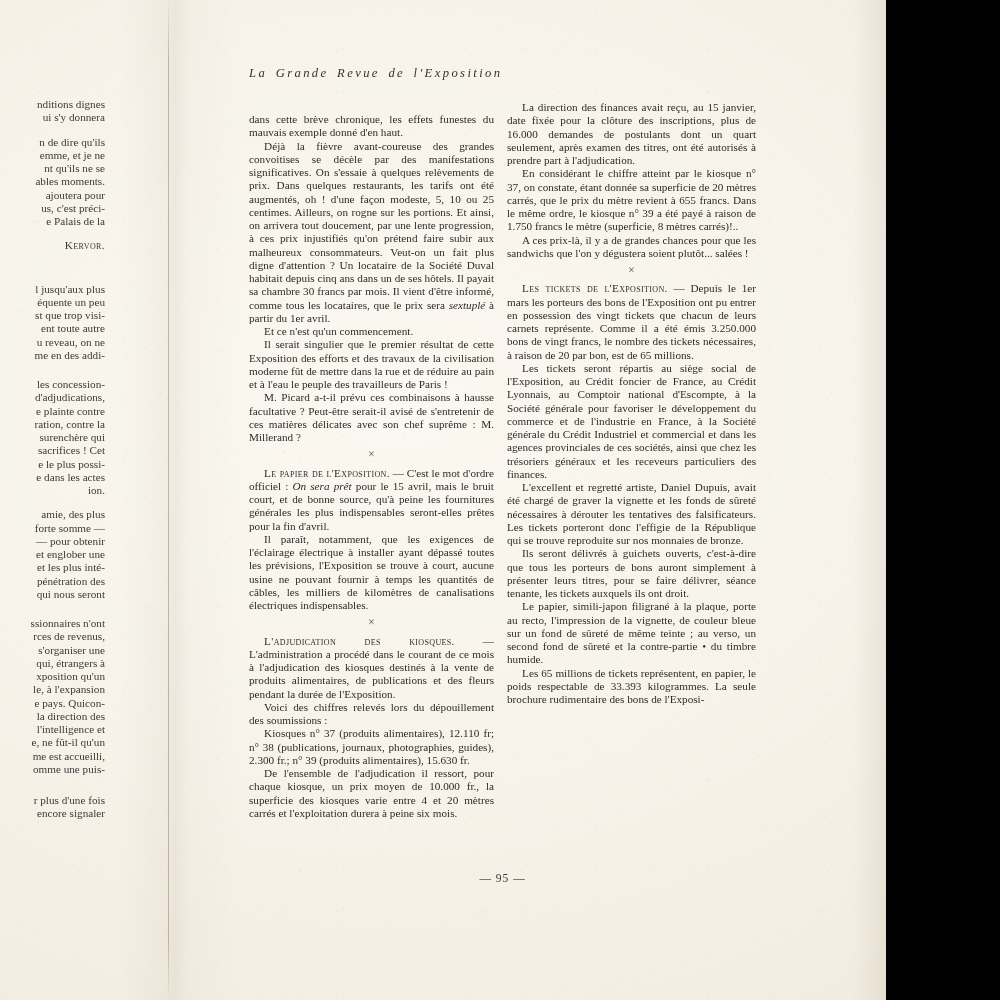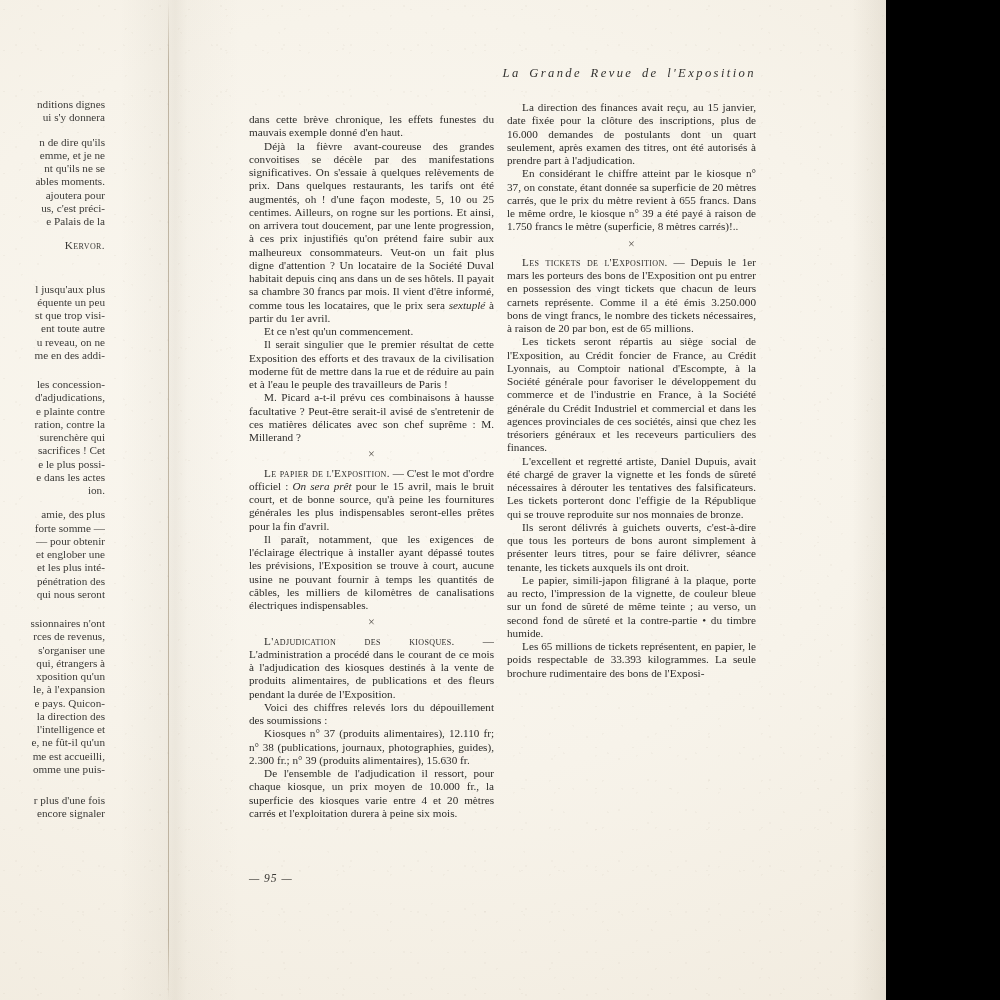--- a/index.html
+++ b/index.html
@@ -127,21 +127,21 @@
     width: 249px;
   }
   .blk { margin-bottom: 0; }
 
   
   #running-head {
     position: absolute;
     left: 249px;
     top: 66px;
     width: 507px;
-    text-align: right;
+    text-align: left;
     font-family: "Liberation Serif", serif;
     font-style: italic;
     font-size: 12.6px;
     letter-spacing: 2.4px;
     word-spacing: 3px;
     color: #333230;
   }
 
   
   .sep {
@@ -160,22 +160,22 @@
     letter-spacing: .35px;
   }
   em, .ital { font-style: italic; }
 
   
   #folio {
     position: absolute;
     left: 249px;
     top: 872px;
     width: 507px;
+    text-align: center;
     font-size: 11.5px;
-    font-style: italic;
     color: #3a3834;
     letter-spacing: 1px;
   }
 </style>
 </head>
 <body>
 
 <div id="page">
 
   <div id="paper">
@@ -268,20 +268,21 @@
 
       <p>Voici des chiffres relevés lors du dépouillement des soumissions :</p>
       <p>Kiosques n° 37 (produits alimentaires), 12.110 fr; n° 38 (publications, journaux, photographies, guides), 2.300 fr.; n° 39 (produits alimentaires), 15.630 fr.</p>
       <p>De l'ensemble de l'adjudication il ressort, pour chaque kiosque, un prix moyen de 10.000 fr., la superficie des kiosques varie entre 4 et 20 mètres carrés et l'exploitation durera à peine six mois.</p>
     </div>
 
     <div class="col" id="col-right">
 
       <p>La direction des finances avait reçu, au 15 janvier, date fixée pour la clôture des inscriptions, plus de 16.000 demandes de postulants dont un quart seulement, après examen des titres, ont été autorisés à prendre part à l'adjudication.</p>
       <p>En considérant le chiffre atteint par le kiosque n° 37, on constate, étant donnée sa superficie de 20 mètres carrés, que le prix du mètre revient à 655 francs. Dans le même ordre, le kiosque n° 39 a été payé à raison de 1.750 francs le mètre (superficie, 8 mètres carrés)!..</p>
+      <p>A ces prix-là, il y a de grandes chances pour que les sandwichs que l'on y dégustera soient plutôt... salées !</p>
 
       <div class="sep"><span>×</span></div>
 
       <p><span class="runhead">Les tickets de l'Exposition.</span><span> — </span><span>Depuis le 1er mars les porteurs des bons de l'Exposition ont pu entrer en possession des vingt tickets que chacun de leurs carnets représente. Comme il a été émis 3.250.000 bons de vingt francs, le nombre des tickets nécessaires, à raison de 20 par bon, est de 65 millions.</span></p>
 
       <p>Les tickets seront répartis au siège social de l'Exposition, au Crédit foncier de France, au Crédit Lyonnais, au Comptoir national d'Escompte, à la Société générale pour favoriser le développement du commerce et de l'industrie en France, à la Société générale du Crédit Industriel et commercial et dans les agences provinciales de ces sociétés, ainsi que chez les trésoriers généraux et les receveurs particuliers des finances.</p>
       <p>L'excellent et regretté artiste, Daniel Dupuis, avait été chargé de graver la vignette et les fonds de sûreté nécessaires à dérouter les tentatives des falsificateurs. Les tickets porteront donc l'effigie de la République qui se trouve reproduite sur nos monnaies de bronze.</p>
       <p>Ils seront délivrés à guichets ouverts, c'est-à-dire que tous les porteurs de bons auront simplement à présenter leurs titres, pour se faire délivrer, séance tenante, les tickets auxquels ils ont droit.</p>
       <p>Le papier, simili-japon filigrané à la plaque, porte au recto, l'impression de la vignette, de couleur bleue sur un fond de sûreté de même teinte ; au verso, un second fond de sûreté et la contre-partie • du timbre humide.</p>
       <p>Les 65 millions de tickets représentent, en papier, le poids respectable de 33.393 kilogrammes. La seule brochure rudimentaire des bons de l'Exposi-</p>

